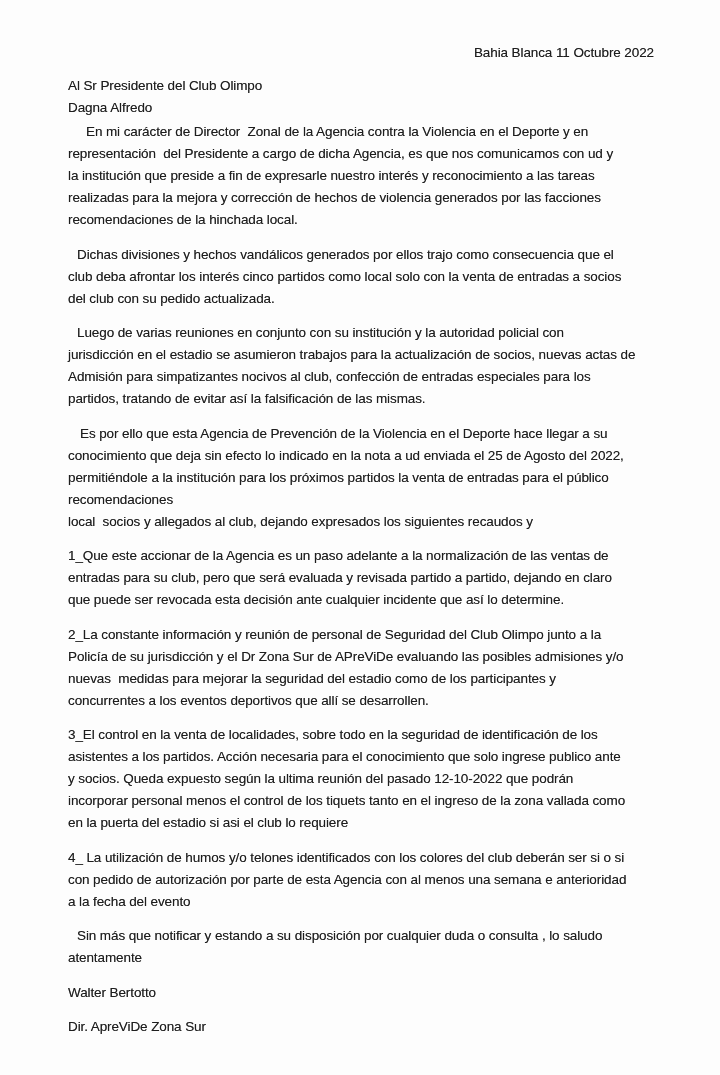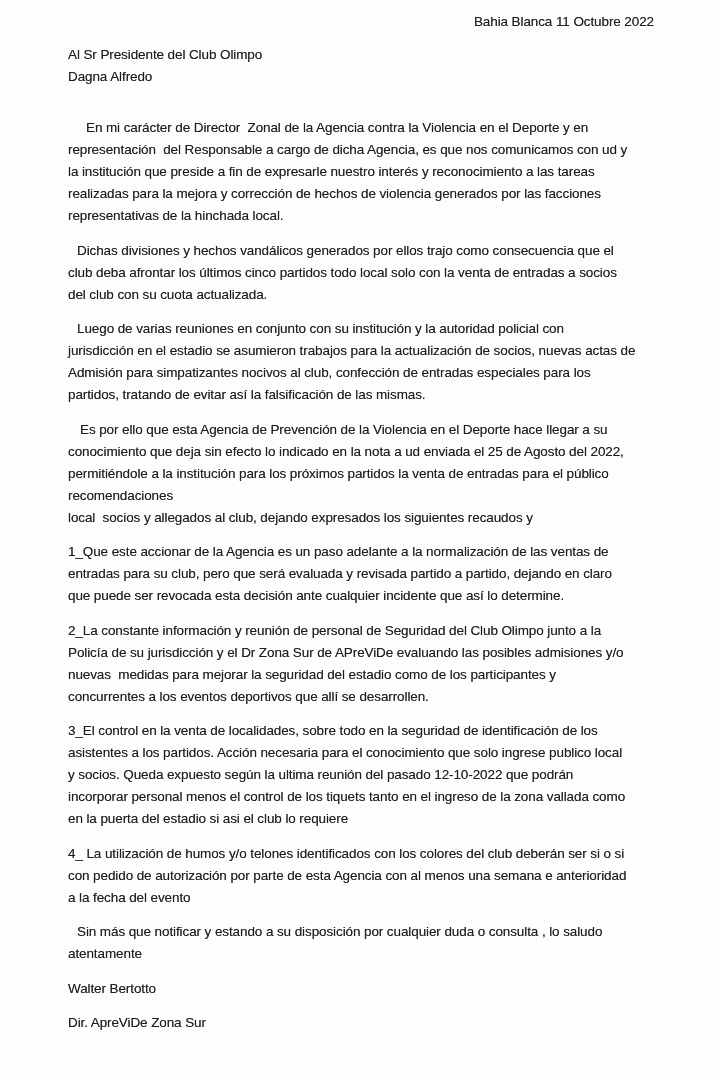--- a/index.html
+++ b/index.html
@@ -7,56 +7,56 @@
     position: relative;
     width: 720px;
     height: 1075px;
     box-sizing: border-box;
     background: #fdfdfd;
     color: #1e1e1e;
     font-family: "Liberation Sans", "DejaVu Sans", sans-serif;
     font-size: 13.5px;
     line-height: 22px;
     letter-spacing: -0.1px;
-    padding: 11px 52px 0 68px;
+    padding: 42px 52px 0 68px;
     overflow: hidden;
     text-shadow: 0 0 0.5px rgba(30,30,30,0.55);
   }
   .ln { white-space: pre; }
   .para { margin-bottom: 12.5px; }
   .date-line { text-align: right; padding-right: 14px; margin-bottom: 11px; }
   .recipient { }
-  .sender-name { margin-bottom: 29px; }
+  .sender-name { margin-bottom: 2px; }
   .ind-lg { padding-left: 18px; }
   .ind-md { padding-left: 12px; }
   .ind-sm { padding-left: 9px; }
 </style>
 </head>
 <body>
 
 <div class="page">
 
   <div class="ln date-line">Bahia Blanca 11 Octubre 2022</div>
 
   <div class="ln recipient">Al Sr Presidente del Club Olimpo</div>
 
   <div class="ln sender-name">Dagna Alfredo</div>
 
   <div class="para">
     <div class="ln ind-lg">En mi carácter de Director  Zonal de la Agencia contra la Violencia en el Deporte y en</div>
-    <div class="ln">representación  del Responsable a cargo de dicha Agencia, es que nos comunicamos con ud y</div>
+    <div class="ln">representación  del Presidente a cargo de dicha Agencia, es que nos comunicamos con ud y</div>
     <div class="ln">la institución que preside a fin de expresarle nuestro interés y reconocimiento a las tareas</div>
     <div class="ln">realizadas para la mejora y corrección de hechos de violencia generados por las facciones</div>
-    <div class="ln">representativas de la hinchada local.</div>
+    <div class="ln">recomendaciones de la hinchada local.</div>
   </div>
 
   <div class="para">
     <div class="ln ind-sm">Dichas divisiones y hechos vandálicos generados por ellos trajo como consecuencia que el</div>
-    <div class="ln">club deba afrontar los últimos cinco partidos todo local solo con la venta de entradas a socios</div>
-    <div class="ln">del club con su cuota actualizada.</div>
+    <div class="ln">club deba afrontar los interés cinco partidos como local solo con la venta de entradas a socios</div>
+    <div class="ln">del club con su pedido actualizada.</div>
   </div>
 
   <div class="para">
     <div class="ln ind-sm">Luego de varias reuniones en conjunto con su institución y la autoridad policial con</div>
     <div class="ln">jurisdicción en el estadio se asumieron trabajos para la actualización de socios, nuevas actas de</div>
     <div class="ln">Admisión para simpatizantes nocivos al club, confección de entradas especiales para los</div>
     <div class="ln">partidos, tratando de evitar así la falsificación de las mismas.</div>
   </div>
 
   <div class="para">
@@ -75,21 +75,21 @@
 
   <div class="para">
     <div class="ln">2_La constante información y reunión de personal de Seguridad del Club Olimpo junto a la</div>
     <div class="ln">Policía de su jurisdicción y el Dr Zona Sur de APreViDe evaluando las posibles admisiones y/o</div>
     <div class="ln">nuevas  medidas para mejorar la seguridad del estadio como de los participantes y</div>
     <div class="ln">concurrentes a los eventos deportivos que allí se desarrollen.</div>
   </div>
 
   <div class="para">
     <div class="ln">3_El control en la venta de localidades, sobre todo en la seguridad de identificación de los</div>
-    <div class="ln">asistentes a los partidos. Acción necesaria para el conocimiento que solo ingrese publico local</div>
+    <div class="ln">asistentes a los partidos. Acción necesaria para el conocimiento que solo ingrese publico ante</div>
     <div class="ln">y socios. Queda expuesto según la ultima reunión del pasado 12-10-2022 que podrán</div>
     <div class="ln">incorporar personal menos el control de los tiquets tanto en el ingreso de la zona vallada como</div>
     <div class="ln">en la puerta del estadio si asi el club lo requiere</div>
   </div>
 
   <div class="para">
     <div class="ln">4_ La utilización de humos y/o telones identificados con los colores del club deberán ser si o si</div>
     <div class="ln">con pedido de autorización por parte de esta Agencia con al menos una semana e anterioridad</div>
     <div class="ln">a la fecha del evento</div>
   </div>

